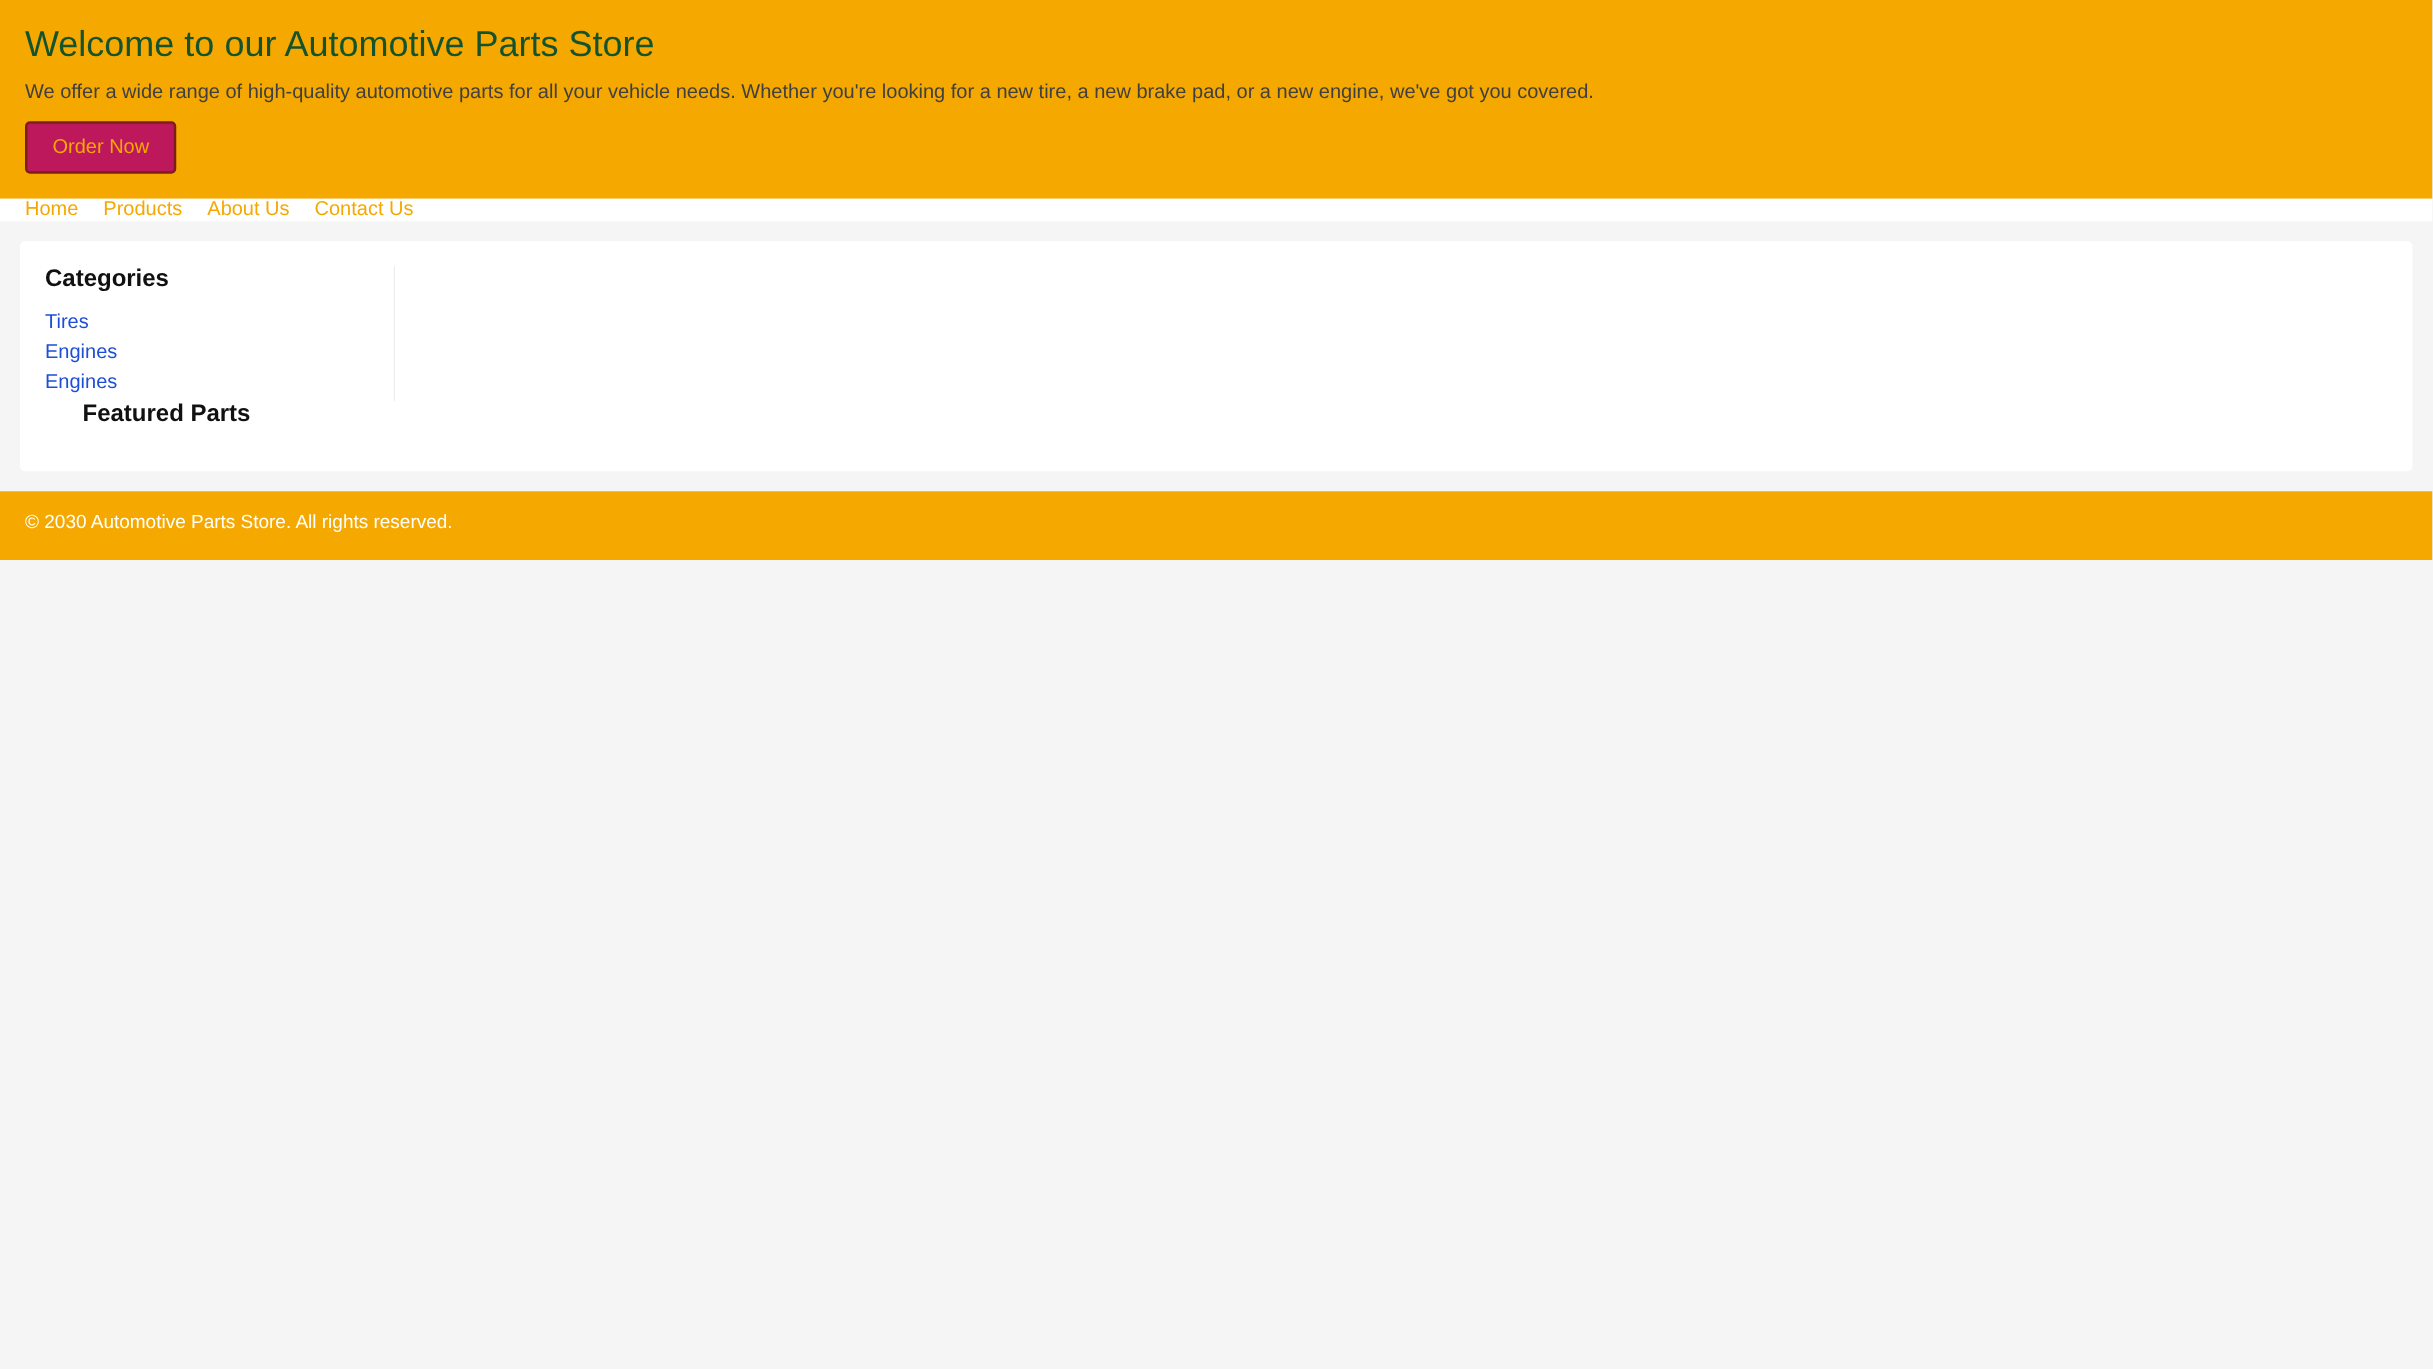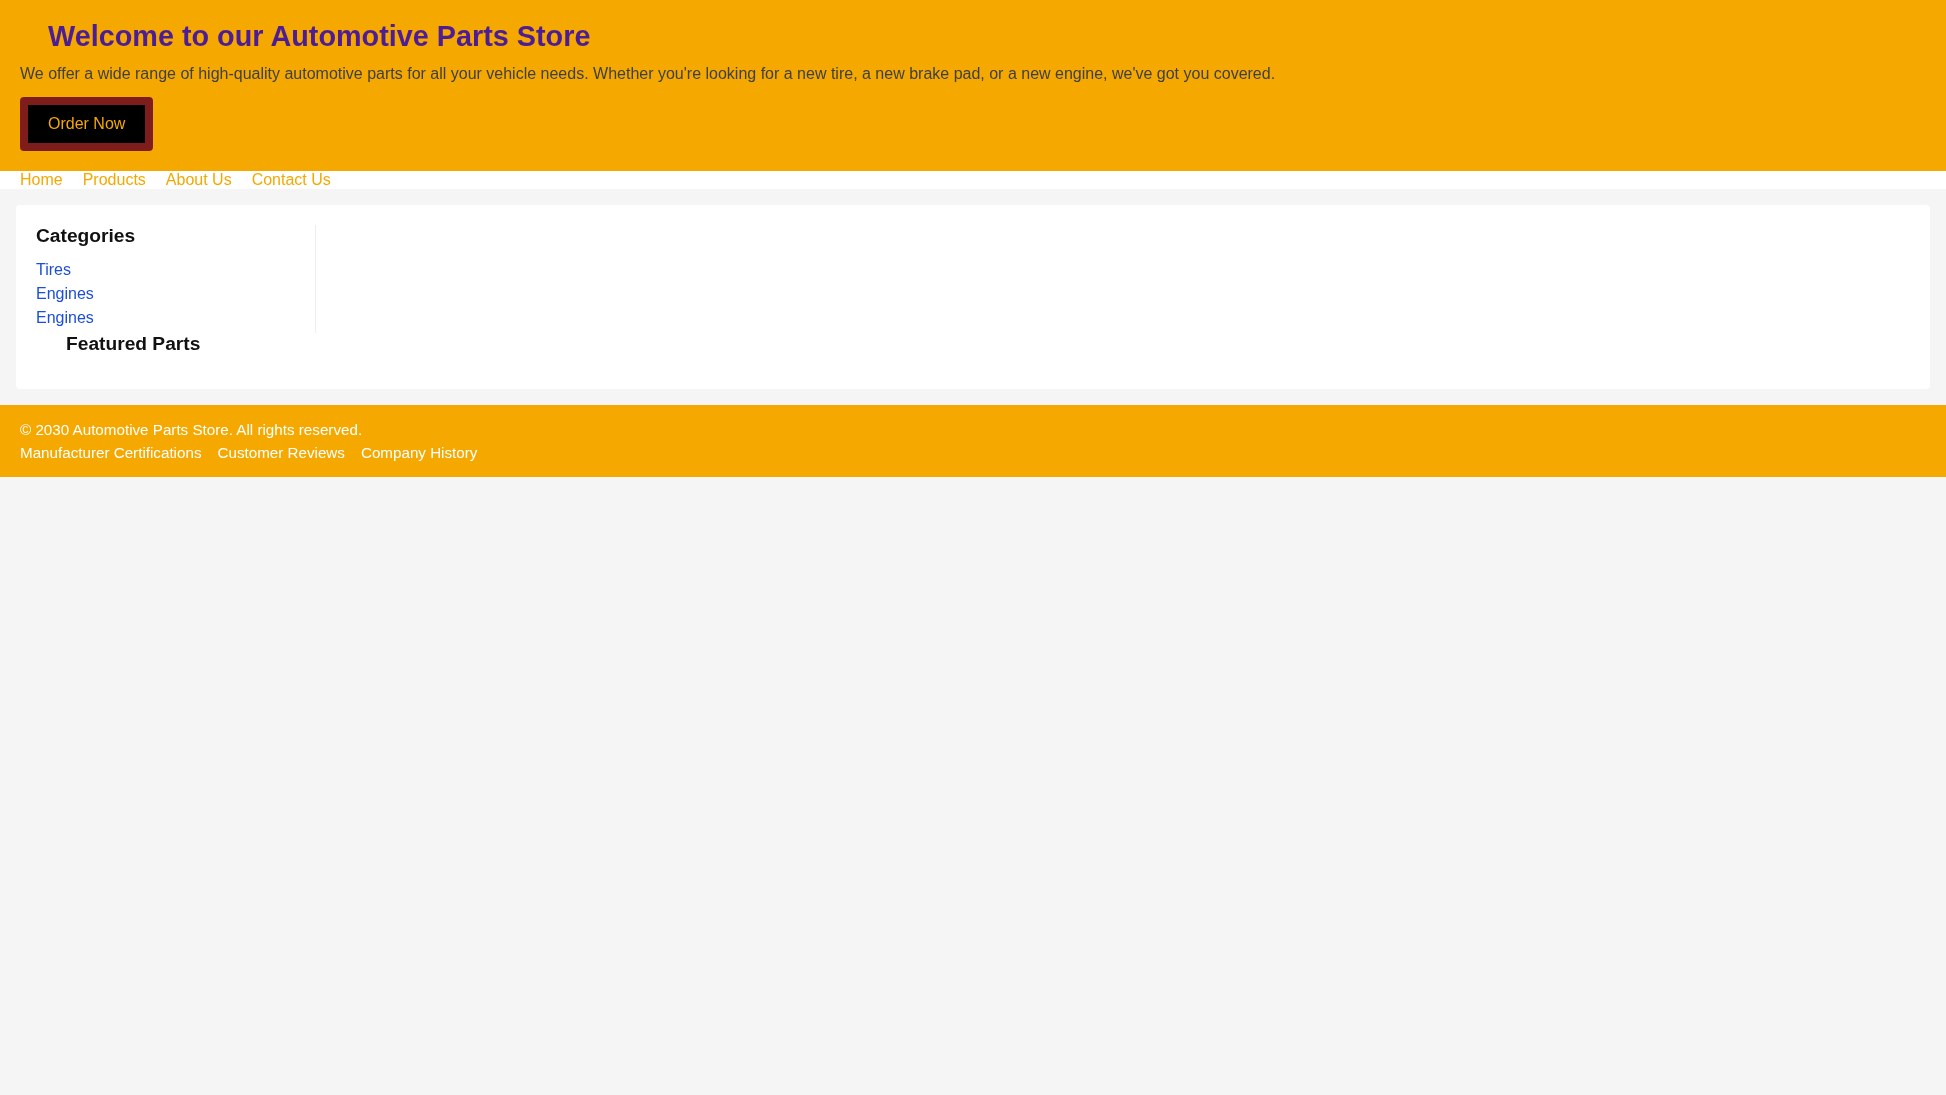--- a/index.html
+++ b/index.html
@@ -8,35 +8,34 @@
       background: #f5f5f5;
       color: #111;
     }
 
     
     header {
       background: #f5a800;
       padding: 20px 20px 20px 20px;
     }
     header h1 {
-      color: #4c1d95;
+      color: #14532d;
       font-size: 1.8em;
-      font-weight: bold;
+      font-weight: normal;
       margin-bottom: 12px;
-      margin-left: 28px;
     }
     header p {
       color: #404040;
       font-size: 1em;
       margin-bottom: 14px;
     }
     header button {
-      background: #000000;
+      background: #be185d;
       color: #f5a800;
-      border: 8px solid #7f1d1d;
+      border: 2px solid #7f1d1d;
       border-radius: 4px;
       padding: 10px 20px;
       font-size: 1em;
       cursor: pointer;
     }
 
     
     nav {
       background: white;
       padding: 0 20px;
@@ -143,19 +142,13 @@
         <li><a href="#">Engines</a></li>
       </ul>
   </aside>
   <main class="main-area">
     <h2>Featured Parts</h2>
   </main>
 </div>
 
 <footer>
   <p>© 2030 Automotive Parts Store. All rights reserved.</p>
-  <div class="footer-links">
-
-  <a href="#">Manufacturer Certifications</a>
-      <a href="#">Customer Reviews</a>
-      <a href="#">Company History</a>
-    </div>
 </footer>
 
 </body></html>

